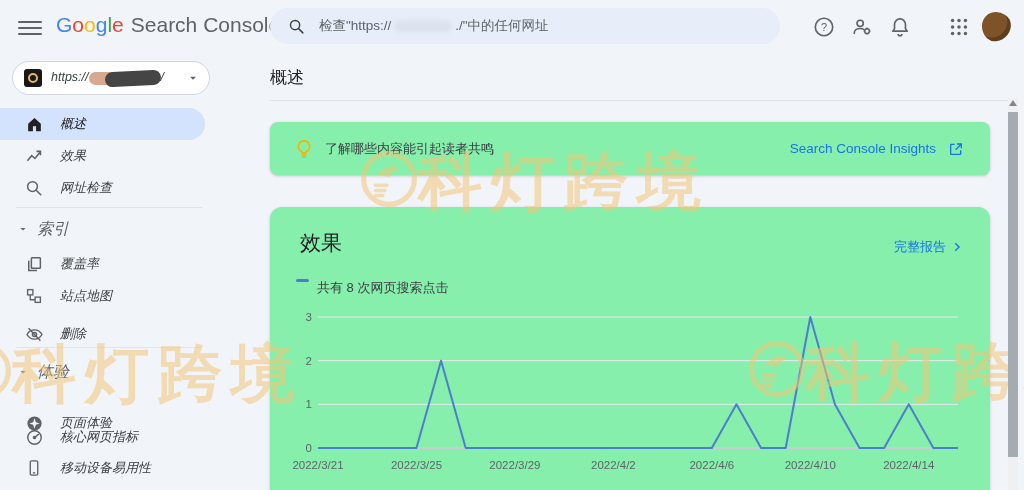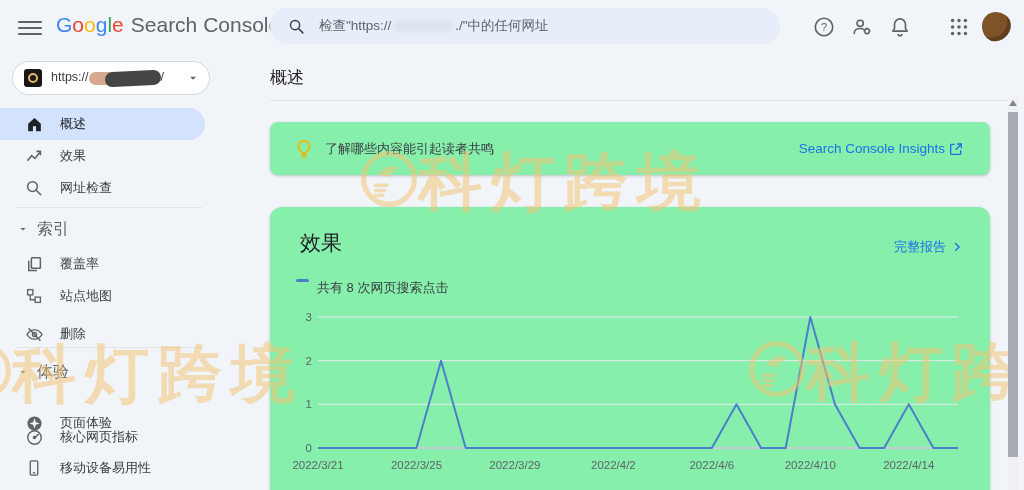--- a/index.html
+++ b/index.html
@@ -13,21 +13,21 @@
   .logo{position:absolute;left:56px;top:13px;font-size:21px;letter-spacing:0;display:flex;align-items:baseline;}
   .logo .gletters span{font-weight:500;}
   .logo .product{color:#5f6368;margin-left:7px;font-weight:400;}
   .searchbox{position:absolute;left:270px;top:8px;width:510px;height:36px;background:#e7edf9;border-radius:18px;display:flex;align-items:center;padding-left:18px;box-sizing:border-box;cursor:text;}
   .searchbox .stext{color:#5f6368;font-size:13.5px;margin-left:14px;display:flex;align-items:center;}
   .smudge{display:inline-block;width:58px;height:12px;margin:0 3px;border-radius:6px;background:#c9ceda;opacity:.35;filter:blur(2px);}
   .tb-icon{position:absolute;top:16px;width:22px;height:22px;cursor:pointer;}
   .avatar{position:absolute;left:982px;top:12px;width:29px;height:29px;background:#7d5327;border-radius:46% 54% 58% 42%/50% 46% 54% 50%;transform:rotate(-8deg);cursor:pointer;box-shadow:inset -3px -4px 0 rgba(0,0,0,.25);}
 
   
-  .sidebar{position:absolute;top:55px;left:0;width:211px;height:435px;}
+  .sidebar{position:absolute;top:55px;left:0;width:211px;height:435px;font-style:italic;}
   .prop{position:absolute;left:12px;top:6px;width:198px;height:34px;background:#fff;border:1px solid #d5d8dd;border-radius:17px;display:flex;align-items:center;box-sizing:border-box;padding:0 10px 0 11px;cursor:pointer;}
   .favicon{width:18px;height:18px;background:#181818;border-radius:3px;margin-right:9px;position:relative;flex:none;}
   .favicon::after{content:"";position:absolute;left:4px;top:4px;width:10px;height:10px;border-radius:50%;border:2px solid #e8b46a;box-sizing:border-box;}
   .prop .purl{font-size:12.5px;color:#3c4043;white-space:nowrap;}
   .blob-skin{display:inline-block;width:30px;height:13px;background:#d7a98e;border-radius:7px;vertical-align:middle;}
   .blob-dark{display:inline-block;width:56px;height:15px;background:#454545;border-radius:8px;vertical-align:middle;margin-left:-14px;transform:rotate(-3deg);}
   .prop .caret{margin-left:auto;}
   .srow{position:absolute;left:0;width:205px;height:32px;display:flex;align-items:center;padding-left:24px;box-sizing:border-box;cursor:pointer;}
   .srow.sel{background:#d3e3fd;border-radius:0 16px 16px 0;}
   .sicon{width:20px;height:20px;margin-right:16px;flex:none;display:flex;align-items:center;justify-content:center;}
@@ -37,21 +37,21 @@
   .sheader{position:absolute;left:18px;height:18px;display:flex;align-items:center;gap:9px;cursor:pointer;}
   .sheader .shlabel{font-size:16px;color:#5f6368;}
 
   
   .page-title{position:absolute;left:270px;top:66px;font-size:17px;color:#212327;}
   .main-divider{position:absolute;left:270px;top:100px;width:738px;height:1px;background:#e0e2e6;}
   .card{position:absolute;left:270px;width:720px;background:#86efac;box-shadow:0 1px 2px rgba(60,64,67,.18),0 1px 3px 1px rgba(60,64,67,.08);}
   .insights-card{top:122px;height:53px;border-radius:8px;display:flex;align-items:center;}
   .bulb{margin-left:23px;width:22px;height:22px;flex:none;}
   .insights-text{margin-left:10px;font-size:13px;color:#3c4043;}
-  .insights-link{margin-left:auto;margin-right:26px;display:flex;align-items:center;gap:3px;color:#1a73e8;font-size:13.5px;font-weight:500;cursor:pointer;}
+  .insights-link{margin-left:auto;margin-right:26px;display:flex;align-items:center;gap:12px;color:#1a73e8;font-size:13.5px;font-weight:500;cursor:pointer;}
   .perf-card{top:207px;height:300px;border-radius:12px;}
   .perf-title{position:absolute;left:30px;top:22px;font-size:21px;color:#202124;}
   .perf-link{position:absolute;right:26px;top:31px;display:flex;align-items:center;gap:4px;color:#1a73e8;font-size:13px;font-weight:500;cursor:pointer;}
   .legend{position:absolute;left:26px;top:72px;display:flex;gap:8px;}
   .legend .dash{width:13px;height:3px;border-radius:2px;background:#4b7fcb;}
   .legend .ltext{font-size:13px;color:#3c4043;}
   .chart-svg{position:absolute;left:6px;top:90px;}
 
   
   .wm{position:absolute;z-index:5;pointer-events:none;display:flex;align-items:flex-start;color:rgba(242,198,120,.55);}

